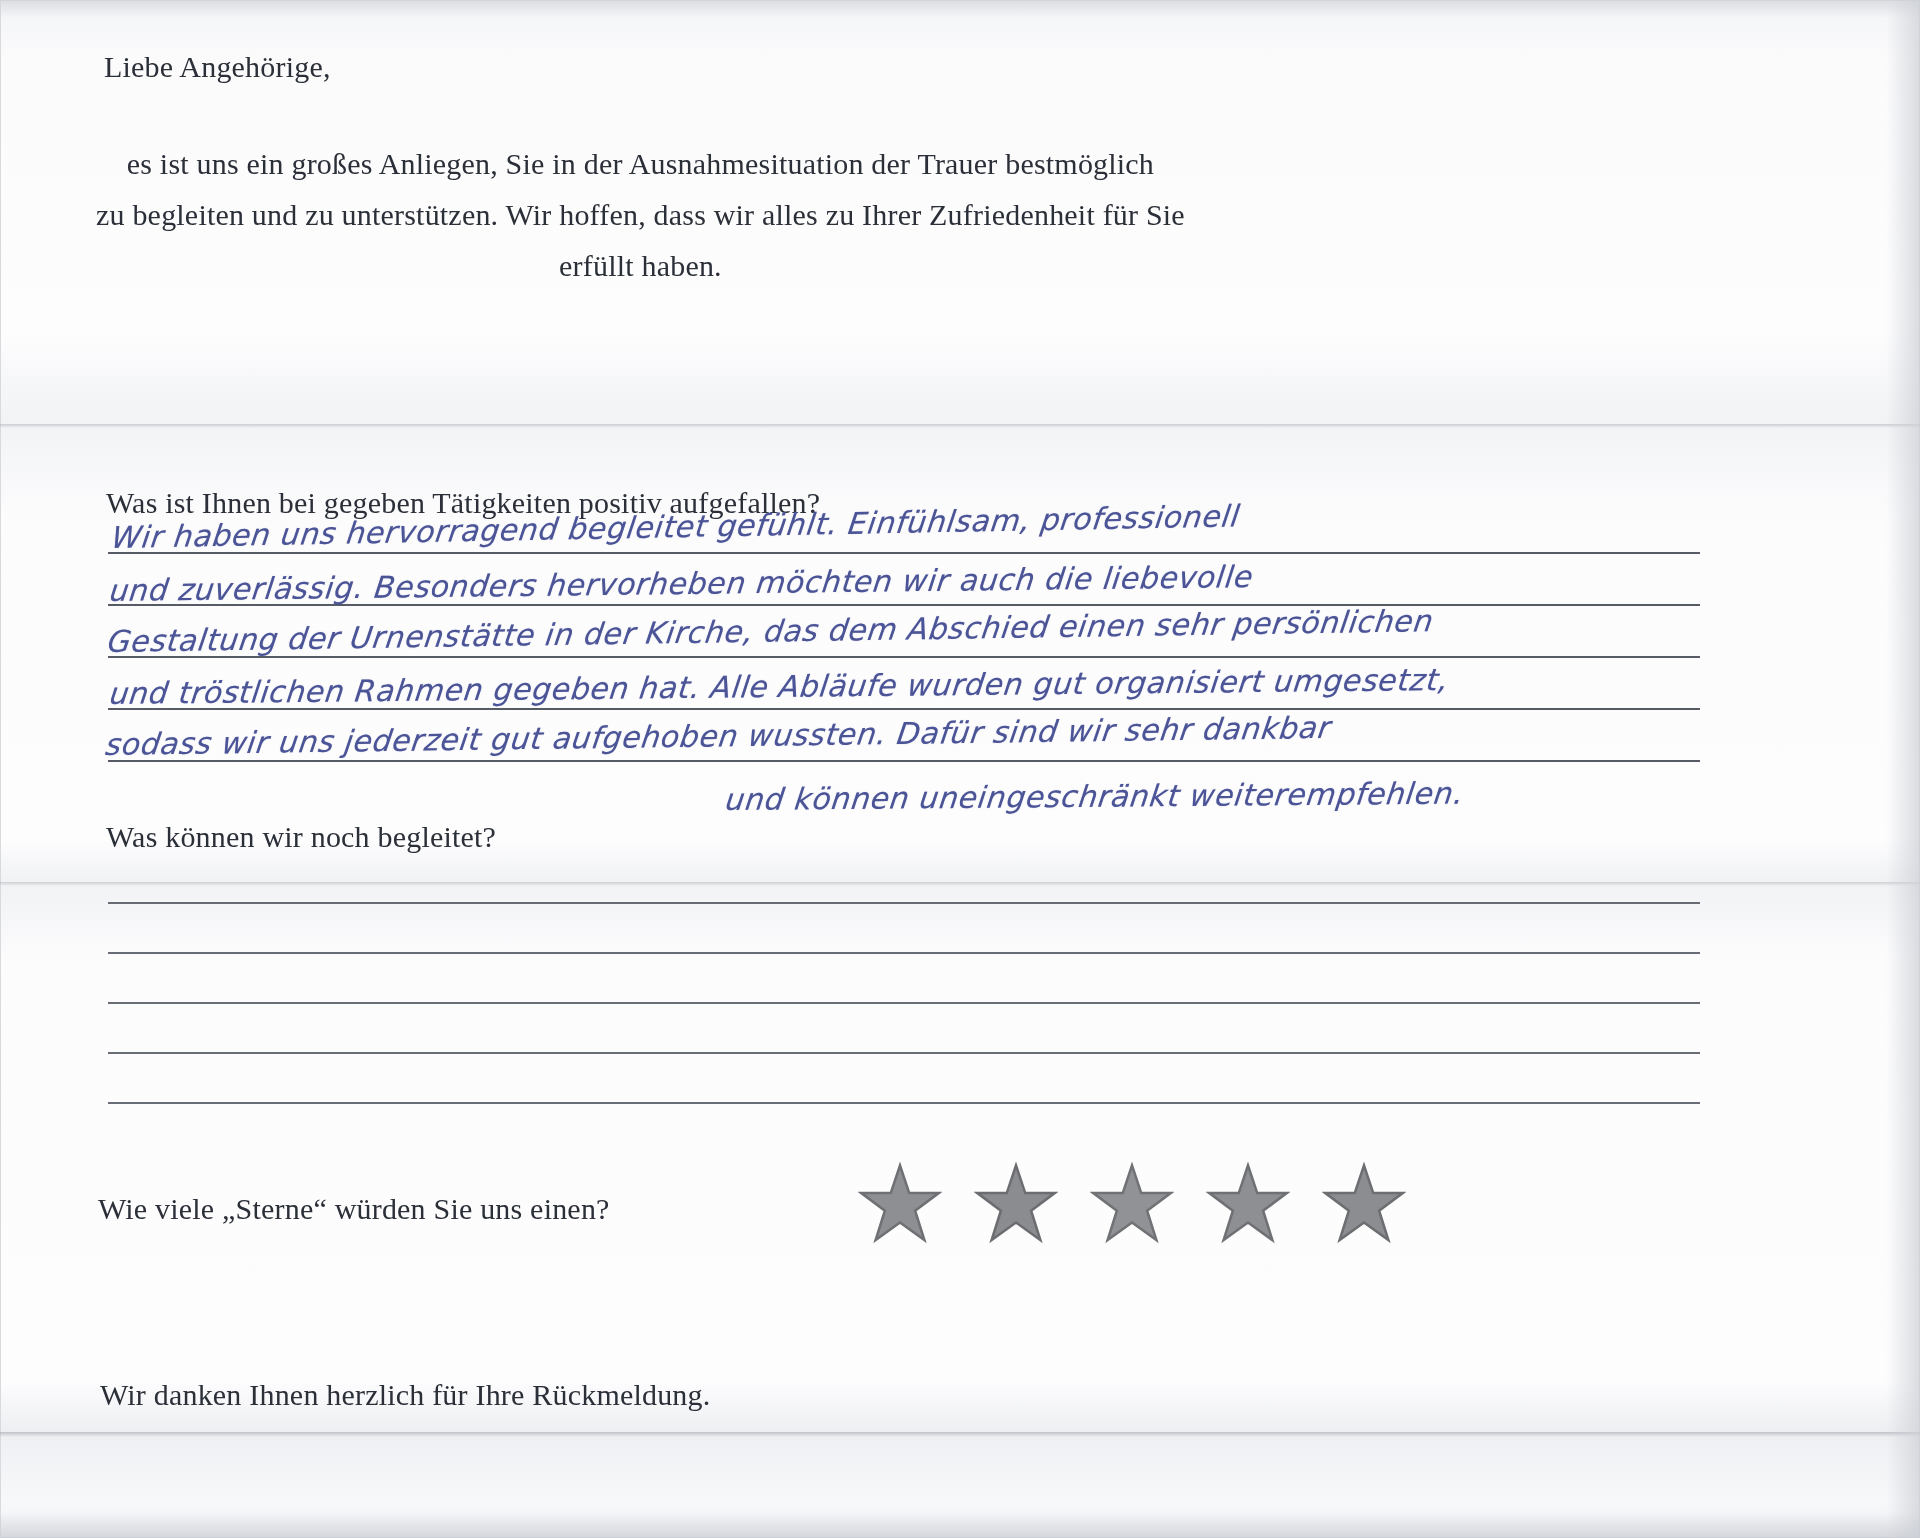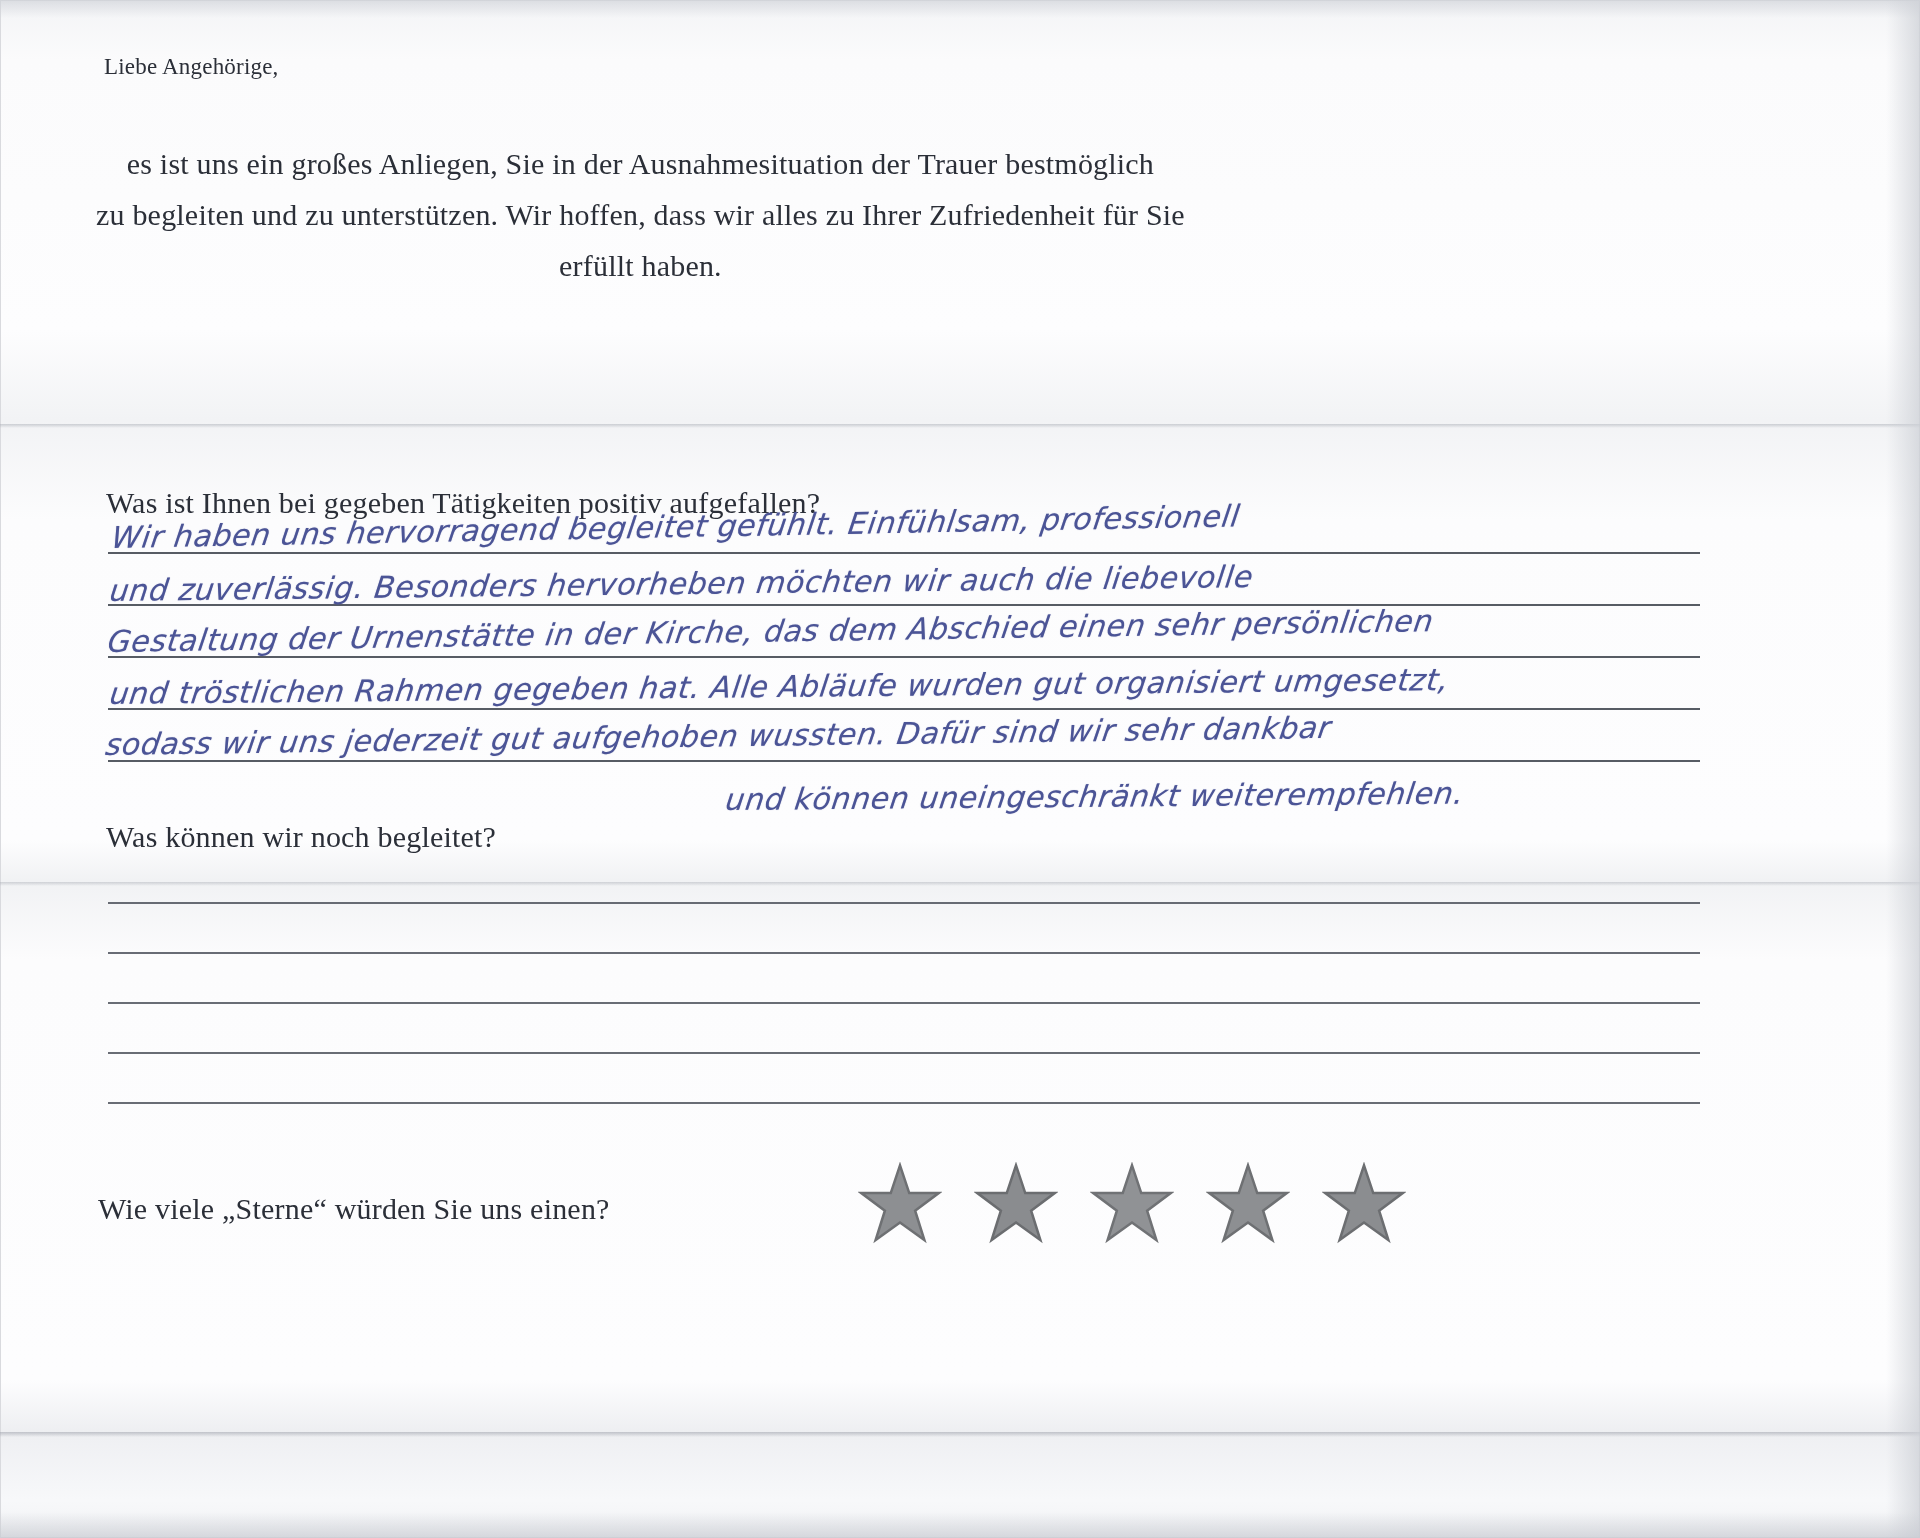--- a/index.html
+++ b/index.html
@@ -67,21 +67,21 @@
   .p {
     position: absolute;
     color: #2b2f38;
     font-size: 30px;
     line-height: 50px;
     white-space: pre;
     letter-spacing: .2px;
   }
   .block { position: absolute; white-space: pre-line; color: #2b2f38; font-size: 30px; line-height: 51px; letter-spacing: .2px; }
 
-  #greeting      { left: 104px; top: 42px;  font-size: 23px; }
+  #greeting      { left: 104px; top: 42px;  font-size: 30px; }
   #intro         { left: 96px; top: 138px; text-align: center; }
   #help          { left: 104px; top: 338px; }
   #q-positive    { left: 106px; top: 478px; }
   #q-improve     { left: 106px; top: 812px; }
   #q-stars       { left: 98px;  top: 1184px; }
   #thanks        { left: 100px; top: 1370px; }
 
   
   .line {
     position: absolute;
@@ -192,14 +192,15 @@
       </svg>
     </span>
     <span class="star">
       <svg width="84" height="84" viewBox="0 0 100 100" aria-hidden="true">
         <polygon points="50,4 61,37 96,37 68,58 79,93 50,72 21,93 32,58 4,37 39,37" fill="#8b8d90" stroke="#6c6e71" stroke-width="3"></polygon>
       </svg>
     </span>
     <span class="sr">5</span>
   </div>
 
+  <div class="p" id="thanks">Wir danken Ihnen herzlich für Ihre Rückmeldung.</div>
 
 </div>
 
 </body></html>

